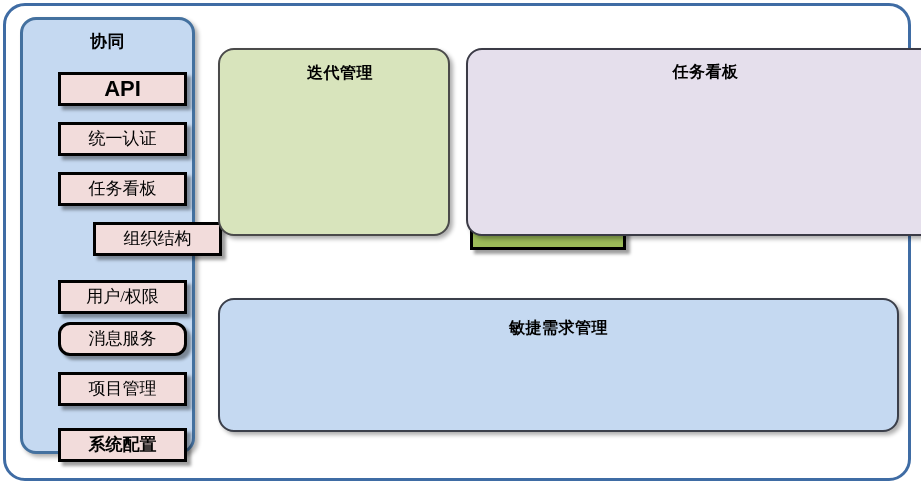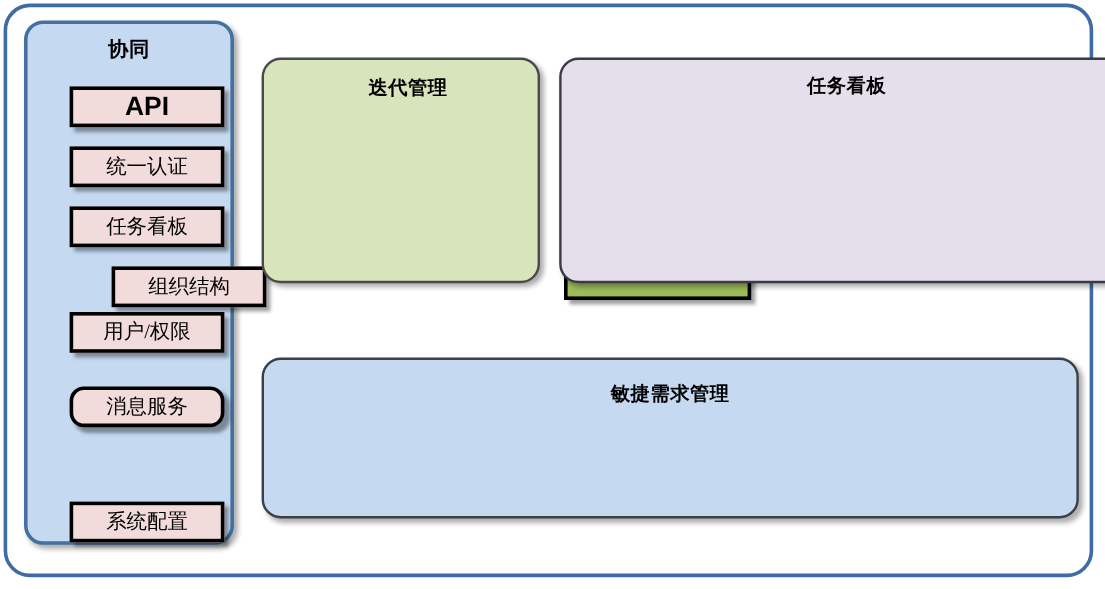--- a/index.html
+++ b/index.html
@@ -146,27 +146,30 @@
     </div>
     <div class="node node-pink node-serif" style="top:102px;">
       <span>统一认证</span>
     </div>
     <div class="node node-pink node-serif" style="top:152px;">
       <span>任务看板</span>
     </div>
     <div class="node node-pink node-serif" style="top:202px;margin-left:35px;">
       <span>组织结构</span>
     </div>
-    <div class="node node-pink node-serif" style="top:240px;">
+    <div class="node node-pink node-serif" style="top:260px;">
       <span>用户/权限</span>
     </div>
     <div class="node node-pink node-serif" style="top:302px;border-radius:12px;">
       <span>消息服务</span>
     </div>
-    <div class="node node-pink node-serif" style="top:398px;">
+    <div class="node node-pink node-serif" style="top:352px;">
+      <span>项目管理</span>
+    </div>
+    <div class="node node-pink node-serif" style="top:408px;font-weight:bold;">
       <span>系统配置</span>
     </div>
   </div>
 
   <div class="panel panel-green">
     <div class="panel-title">迭代管理</div>
 
     <div class="node node-green node-serif" style="top:88px;">
       <span>用户故事</span>
     </div>

